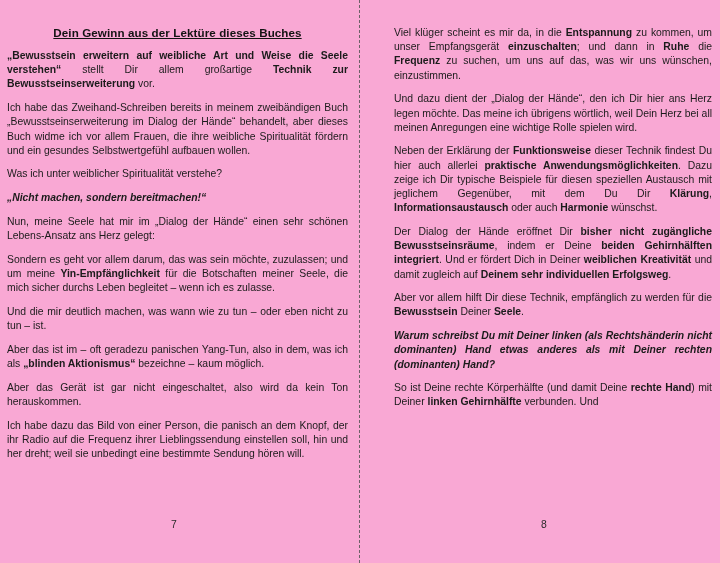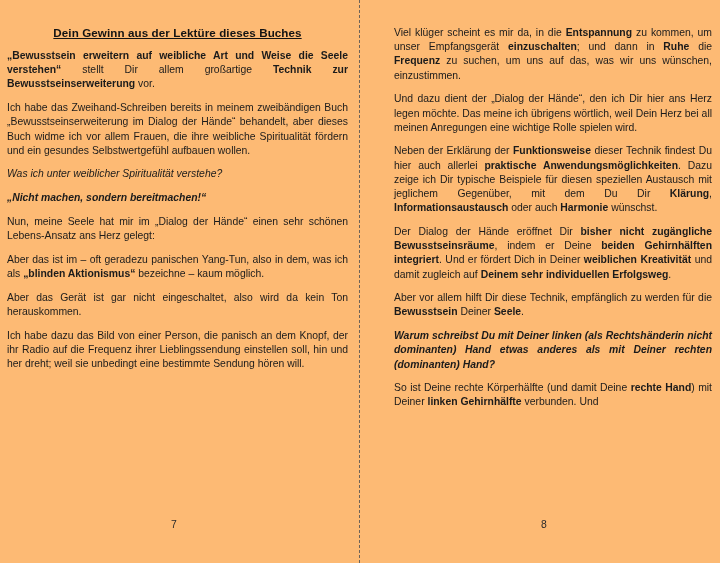--- a/index.html
+++ b/index.html
@@ -10,21 +10,21 @@
     width: 720px;
     height: 563px;
     background: #ffffff;
     font-family: "Liberation Sans", sans-serif;
     overflow: hidden;
   }
   .spread {
     position: relative;
     width: 720px;
     height: 563px;
-    background: #fdba74;
+    background: #f9a8d4;
   }
   .page {
     position: absolute;
     top: 0;
     height: 563px;
     box-sizing: border-box;
   }
   .page-left {
     left: 0;
     width: 360px;
@@ -58,21 +58,20 @@
     line-height: 14.2px;
     text-align: justify;
     margin: 0 0 9.5px 0;
     color: #1b1b1b;
     hyphens: manual;
   }
   p.para:last-child {
     margin-bottom: 0;
   }
   p.italic {
-    font-style: italic;
   }
   p.bolditalic {
     font-style: italic;
     font-weight: bold;
   }
   b, .b {
     font-weight: bold;
     margin-top: 28px;
   }
   .folio {
@@ -93,20 +92,22 @@
 <div class="spread">
 
   <div class="page page-left">
     <div class="page-title">Dein Gewinn aus der Lektüre dieses Buches</div>
     <div class="body-text" id="left-body">
         <p class="para"><span class="b">„Bewusstsein erweitern auf weibliche Art und Weise die Seele verstehen“ </span><span>stellt Dir allem großartige </span><span class="b">Technik zur Bewusstseinserweiterung </span><span>vor.</span></p>
         <p class="para"><span>Ich habe das Zweihand-Schreiben bereits in meinem zweibändigen Buch „Bewusstseinserweiterung im Dialog der Hände“ behandelt, aber dieses Buch widme ich vor allem Frauen, die ihre weibliche Spiritualität fördern und ein gesundes Selbstwertgefühl aufbauen wollen.</span></p>
         <p class="para italic"><span>Was ich unter weiblicher Spiritualität verstehe?</span></p>
         <p class="para bolditalic"><span>„Nicht machen, sondern bereitmachen!“</span></p>
         <p class="para"><span>Nun, meine Seele hat mir im „Dialog der Hände“ einen sehr schönen Lebens-Ansatz ans Herz gelegt:</span></p>
+        <p class="para"><span>Sondern es geht vor allem darum, das was sein möchte, zuzulassen; und um meine </span><span class="b">Yin-Empfänglichkeit </span><span>für die Botschaften meiner Seele, die mich sicher durchs Leben begleitet – wenn ich es zulasse.</span></p>
+        <p class="para"><span>Und die mir deutlich machen, was wann wie zu tun – oder eben nicht zu tun – ist.</span></p>
         <p class="para"><span>Aber das ist im – oft geradezu panischen Yang-Tun, also in dem, was ich als </span><span class="b">„blinden Aktionismus“ </span><span>bezeichne – kaum möglich.</span></p>
         <p class="para"><span>Aber das Gerät ist gar nicht eingeschaltet, also wird da kein Ton herauskommen.</span></p>
         <p class="para"><span>Ich habe dazu das Bild von einer Person, die panisch an dem Knopf, der ihr Radio auf die Frequenz ihrer Lieblingssendung einstellen soll, hin und her dreht; weil sie unbedingt eine bestimmte Sendung hören will.</span></p>
       </div>
     <div class="folio">7</div>
   </div>
 
   <div class="gutter"></div>
 
   <div class="page page-right">

